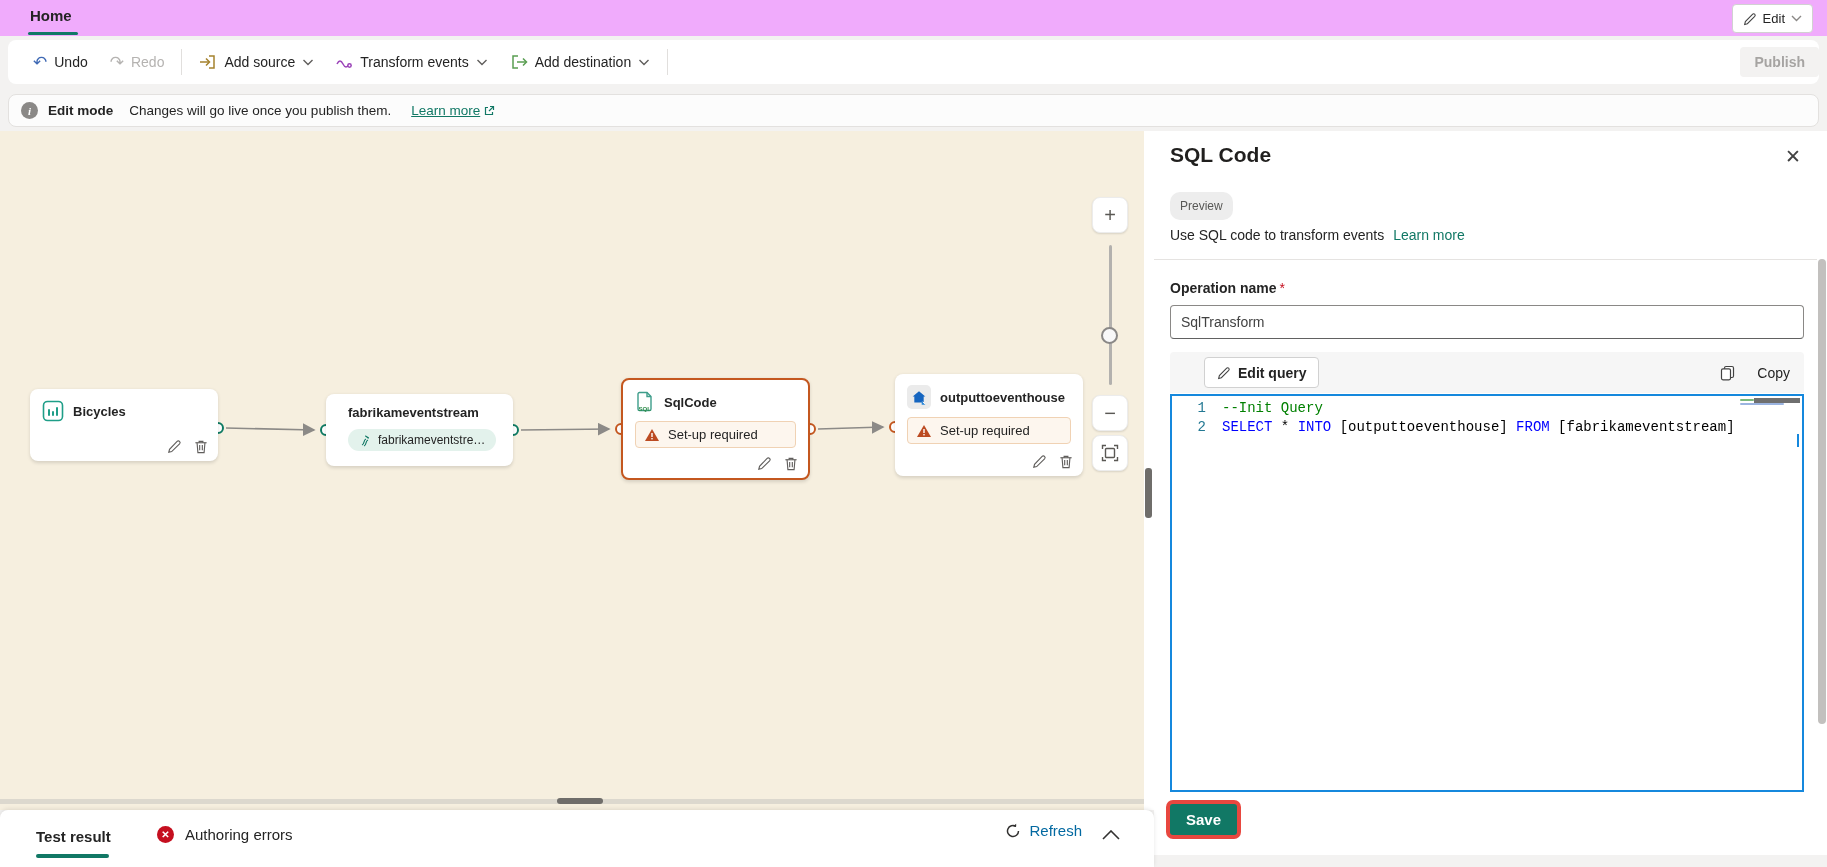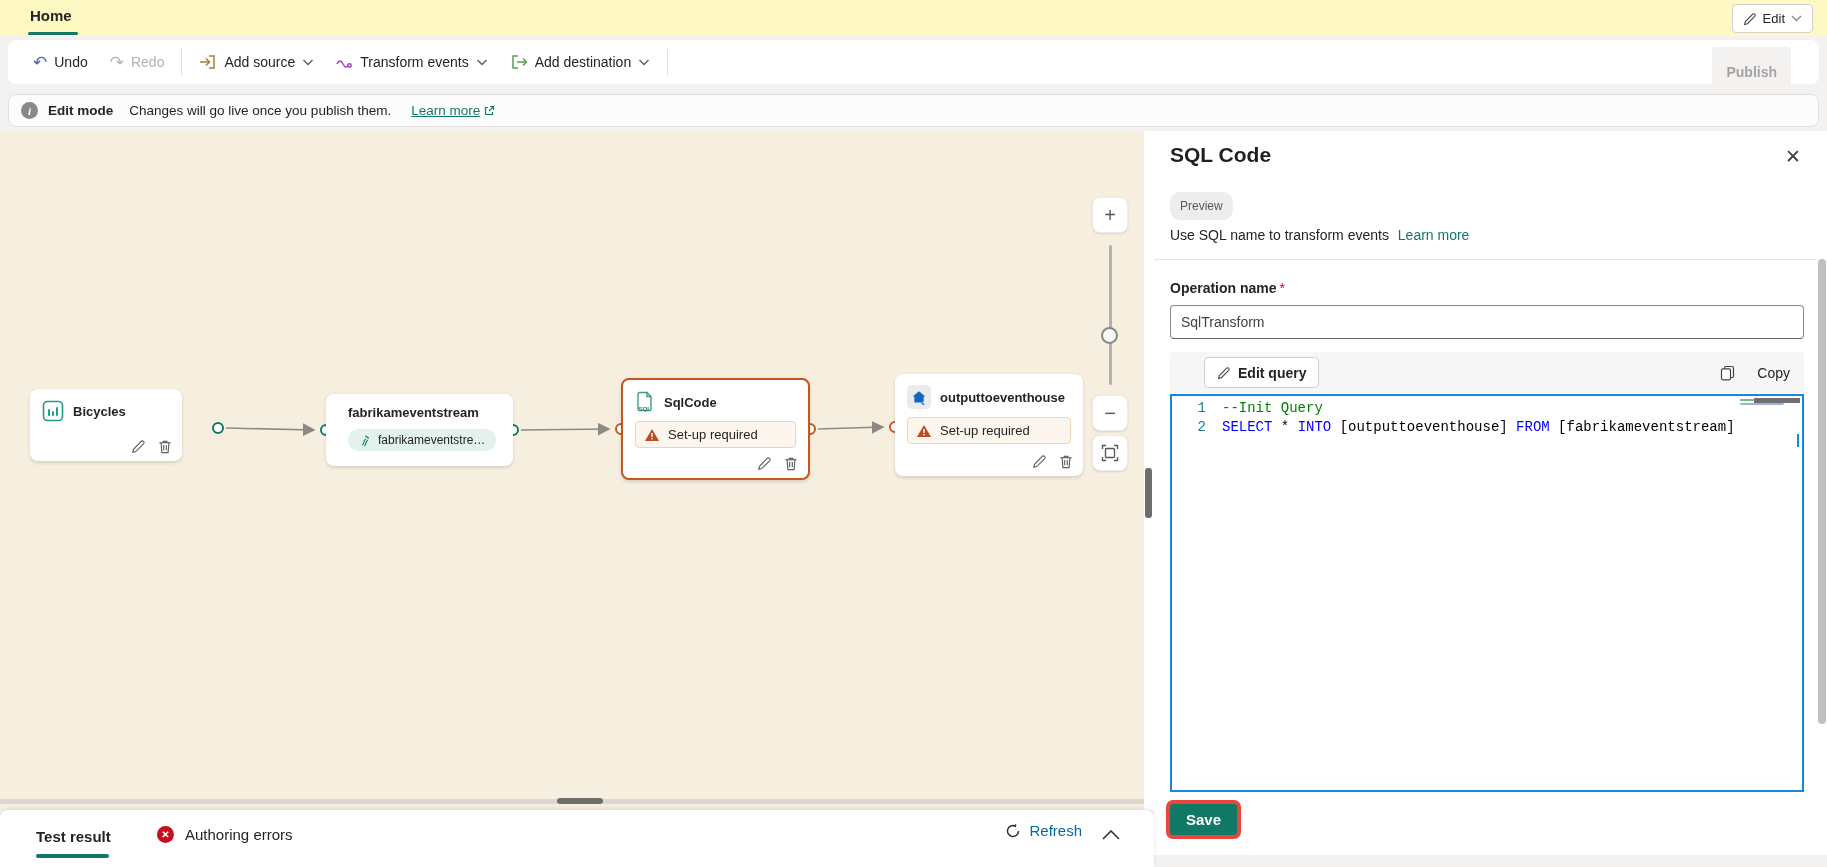--- a/index.html
+++ b/index.html
@@ -2,36 +2,36 @@
 <html><head>
 <meta charset="utf-8">
 <style>
   html,body{margin:0;padding:0;}
   body{width:1827px;height:867px;overflow:hidden;background:#f3f2f1;
        font-family:"Liberation Sans",sans-serif;color:#242424;position:relative;}
   .abs{position:absolute;}
   svg{display:block;}
 
   
-  .tabbar{position:absolute;left:0;top:0;width:1827px;height:36px;background:#fef9c3;}
+  .tabbar{position:absolute;left:0;top:0;width:1827px;height:36px;background:#f0abfc;}
   .tab-home{position:absolute;left:30px;top:7px;font-size:15px;font-weight:700;color:#242424;cursor:pointer;}
   .tab-underline{position:absolute;left:28px;top:32px;width:50px;height:3px;background:#117865;border-radius:2px;}
   .edit-btn{position:absolute;right:14px;top:4px;height:27px;display:flex;align-items:center;gap:6px;
             background:#fff;border:1px solid #d1d1d1;border-radius:4px;padding:0 10px;font-size:13px;color:#242424;cursor:pointer;}
 
   
   .ribbon-row{position:absolute;left:0;top:36px;width:1827px;height:54px;background:#f3f2f1;}
   .ribbon-card{position:absolute;left:8px;right:8px;top:4px;height:44px;background:#fff;border-radius:8px;
                display:flex;align-items:center;padding-left:14px;}
   .rb-item{display:flex;align-items:center;gap:7px;font-size:14px;padding:0 11px;height:44px;cursor:pointer;white-space:nowrap;}
   .rb-item.disabled{color:#b5b3b1;cursor:default;}
   .rb-glyph{font-size:17px;line-height:1;}
   .rb-divider{width:1px;height:26px;background:#e1dfdd;margin:0 6px;}
-  .publish-btn{position:absolute;right:28px;top:7px;height:30px;display:flex;align-items:center;
-               background:#f3f2f1;border-radius:4px;padding:10px 14px;font-size:14px;font-weight:600;color:#a6a4a2;}
+  .publish-btn{position:absolute;right:0;top:7px;height:30px;display:flex;align-items:center;
+               background:#f3f2f1;border-radius:4px;padding:0 14px;font-size:14px;font-weight:600;color:#a6a4a2;}
 
   
   .banner{position:absolute;left:8px;top:94px;width:1811px;height:33px;background:#fcfcfc;border:1px solid #e3e1df;
           border-radius:8px;display:flex;align-items:center;gap:10px;padding-left:12px;box-sizing:border-box;font-size:13.5px;}
   .info-ic{width:17px;height:17px;border-radius:50%;background:#8a8886;color:#fff;font-size:11px;font-weight:700;
            display:flex;align-items:center;justify-content:center;font-family:"Liberation Serif",serif;font-style:italic;}
   .banner b{margin-right:6px;}
   .banner .lnk{color:#117865;text-decoration:underline;margin-left:10px;cursor:pointer;display:inline-flex;align-items:center;gap:3px;}
 
   
@@ -223,21 +223,21 @@
     <line x1="521" y1="299" x2="609" y2="298" stroke="#8c8a87" stroke-width="1.6" marker-end="url(#arrow)"></line>
     <line x1="818" y1="298" x2="883" y2="296" stroke="#8c8a87" stroke-width="1.6" marker-end="url(#arrow)"></line>
     <circle cx="218" cy="297" r="5" fill="#fff" stroke="#0e7a63" stroke-width="2"></circle>
     <circle cx="326" cy="299" r="5" fill="#fff" stroke="#0e7a63" stroke-width="2"></circle>
     <circle cx="513" cy="299" r="5" fill="#fff" stroke="#0e7a63" stroke-width="2"></circle>
     <circle cx="621" cy="298" r="5" fill="#fff" stroke="#c4571f" stroke-width="2"></circle>
     <circle cx="810" cy="298" r="5" fill="#fff" stroke="#c4571f" stroke-width="2"></circle>
     <circle cx="895" cy="296" r="5" fill="#fff" stroke="#c4571f" stroke-width="2"></circle>
   </svg>
 
-  <div class="node" style="left:30px;top:258px;width:152px;height:72px;">
+  <div class="node" style="left:30px;top:258px;width:188px;height:72px;">
     <div class="node-head">
       <span>
         <svg width="22" height="22" viewBox="0 0 22 22">
             <rect x="1.5" y="1.5" width="19" height="19" rx="4" fill="#fff" stroke="#1f9e88" stroke-width="1.6"></rect>
             <g stroke="#1f9e88" stroke-width="2" stroke-linecap="round">
               <line x1="7" y1="15" x2="7" y2="10"></line>
               <line x1="11" y1="15" x2="11" y2="12"></line>
               <line x1="15" y1="15" x2="15" y2="8"></line>
             </g>
           </svg>
@@ -371,21 +371,21 @@
 
 <div class="canvas-gutter">
   <div class="canvas-vscroll-thumb"></div>
 </div>
 
 <div class="panel">
   <div class="panel-title">SQL Code</div>
   <div class="panel-close">✕</div>
   <div class="badge">Preview</div>
   <div class="panel-desc">
-    <span>Use SQL name to transform events</span>
+    <span>Use SQL code to transform events</span>
     <span class="lnk">Learn more</span>
   </div>
   <div class="panel-div"></div>
 
   <div class="op-label">
     <span>Operation name</span><span class="req">*</span>
   </div>
   <input class="op-input" type="text" value="SqlTransform" style="">
 
   <div class="q-toolbar">

